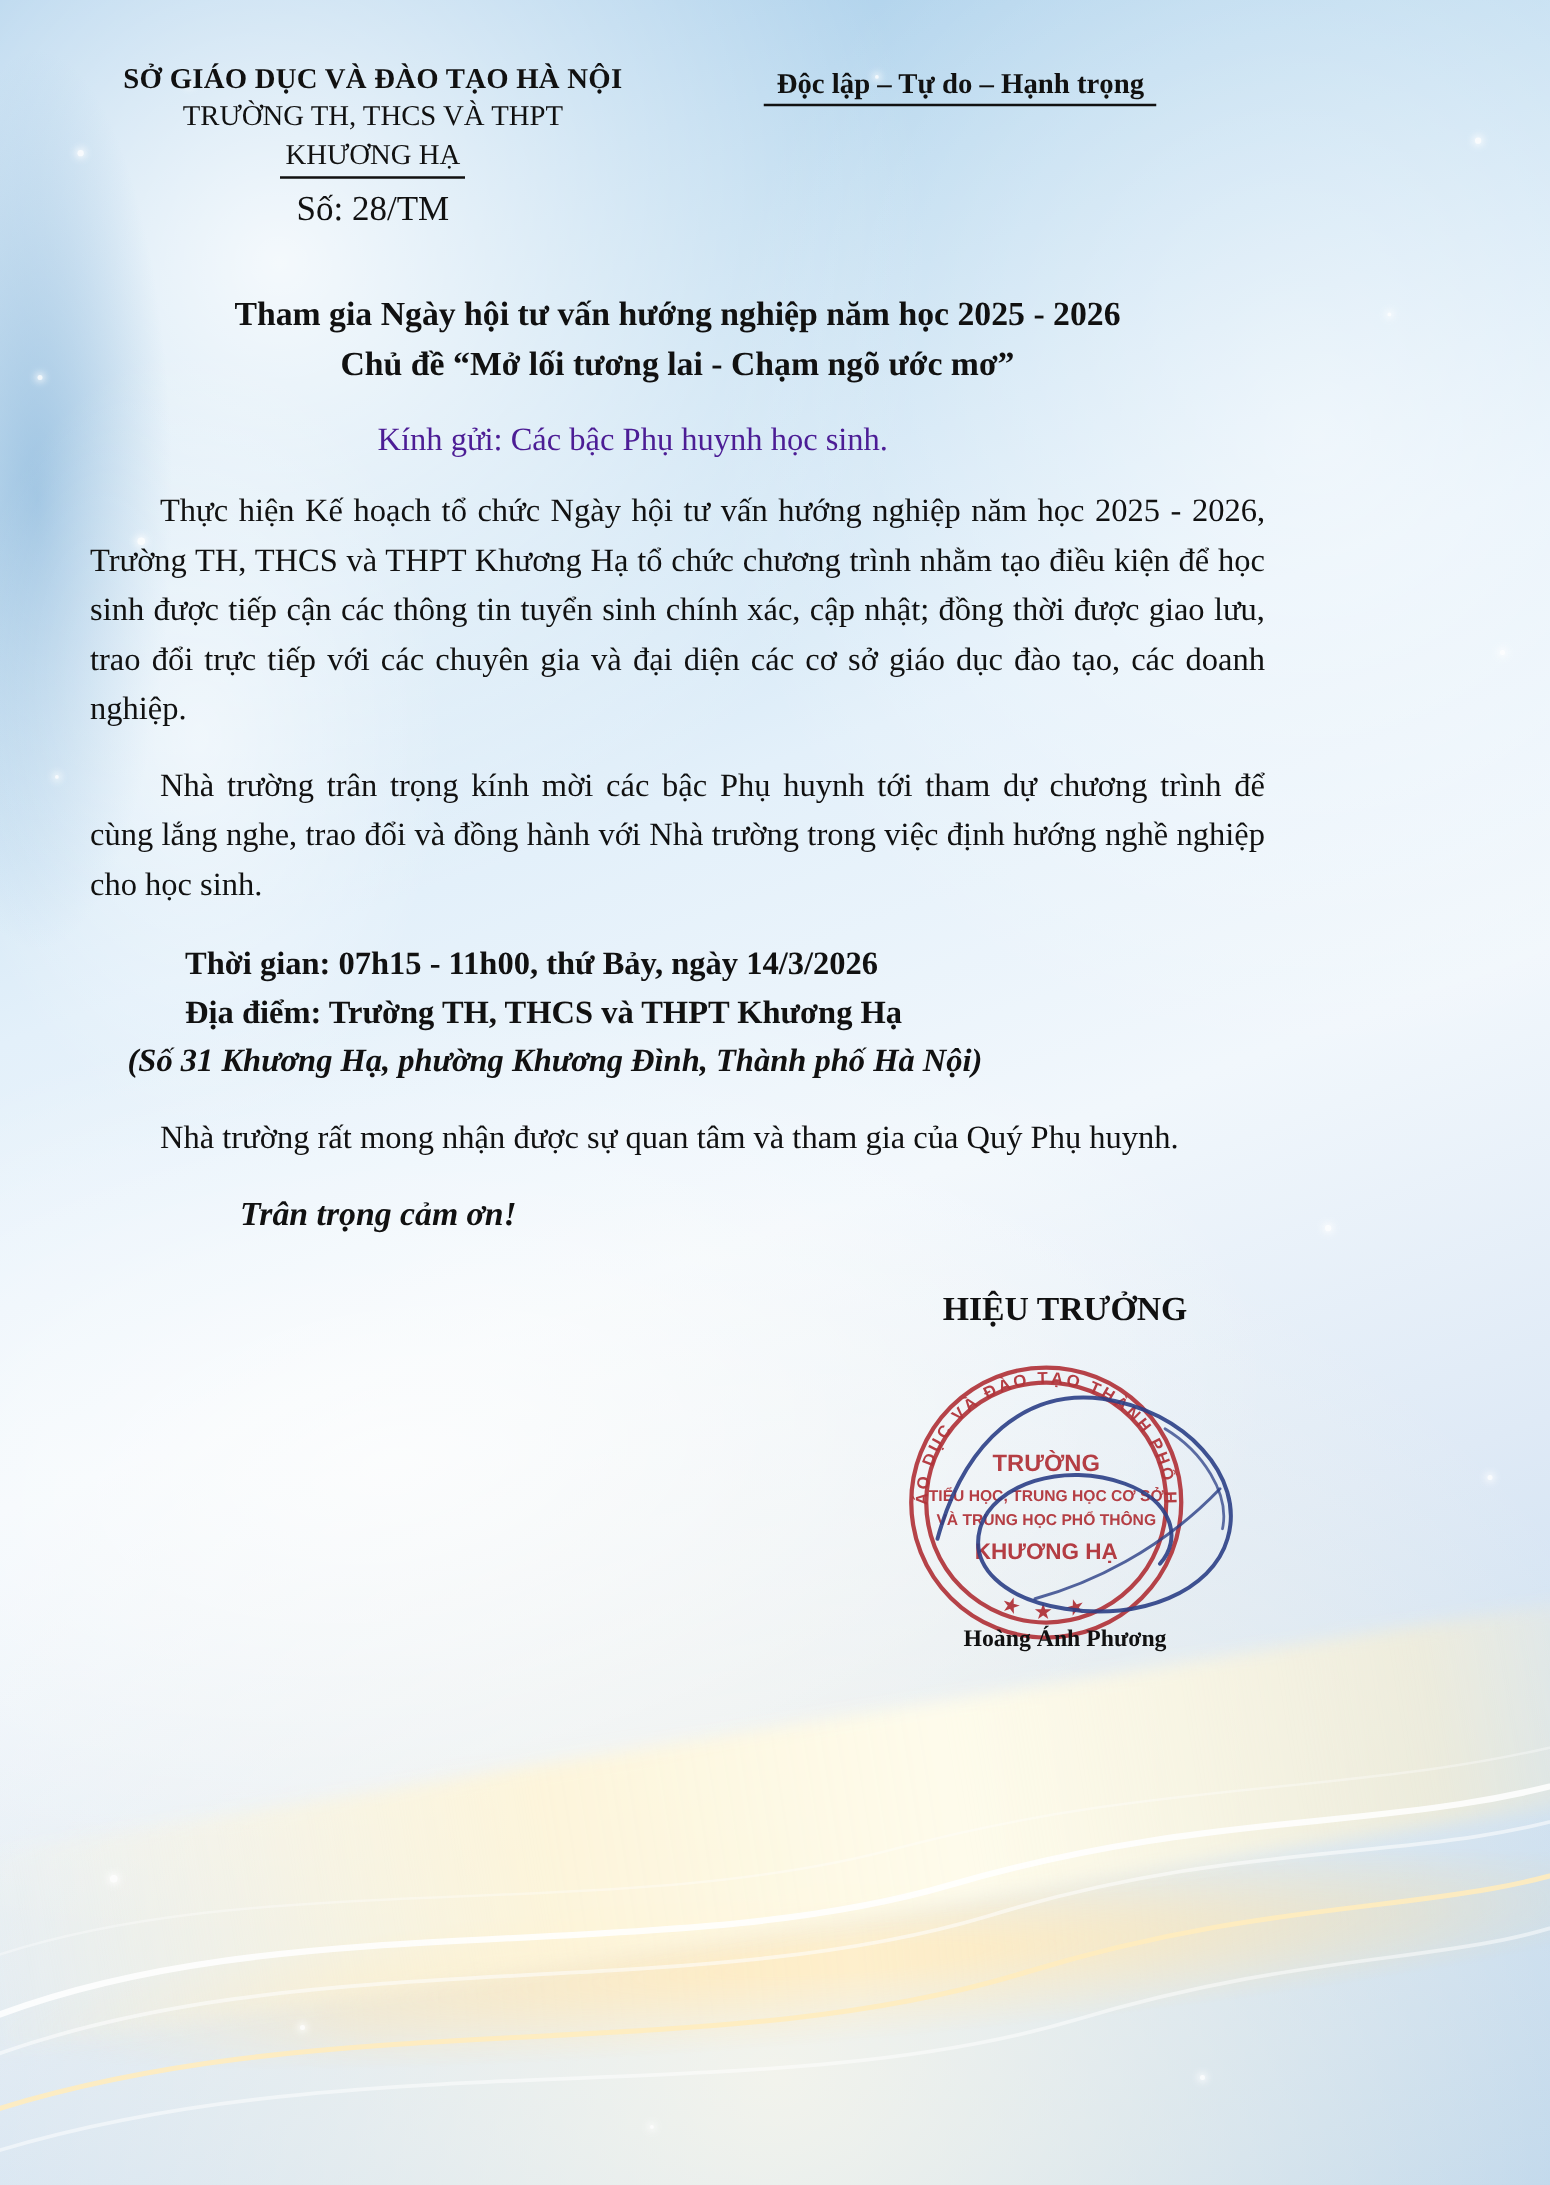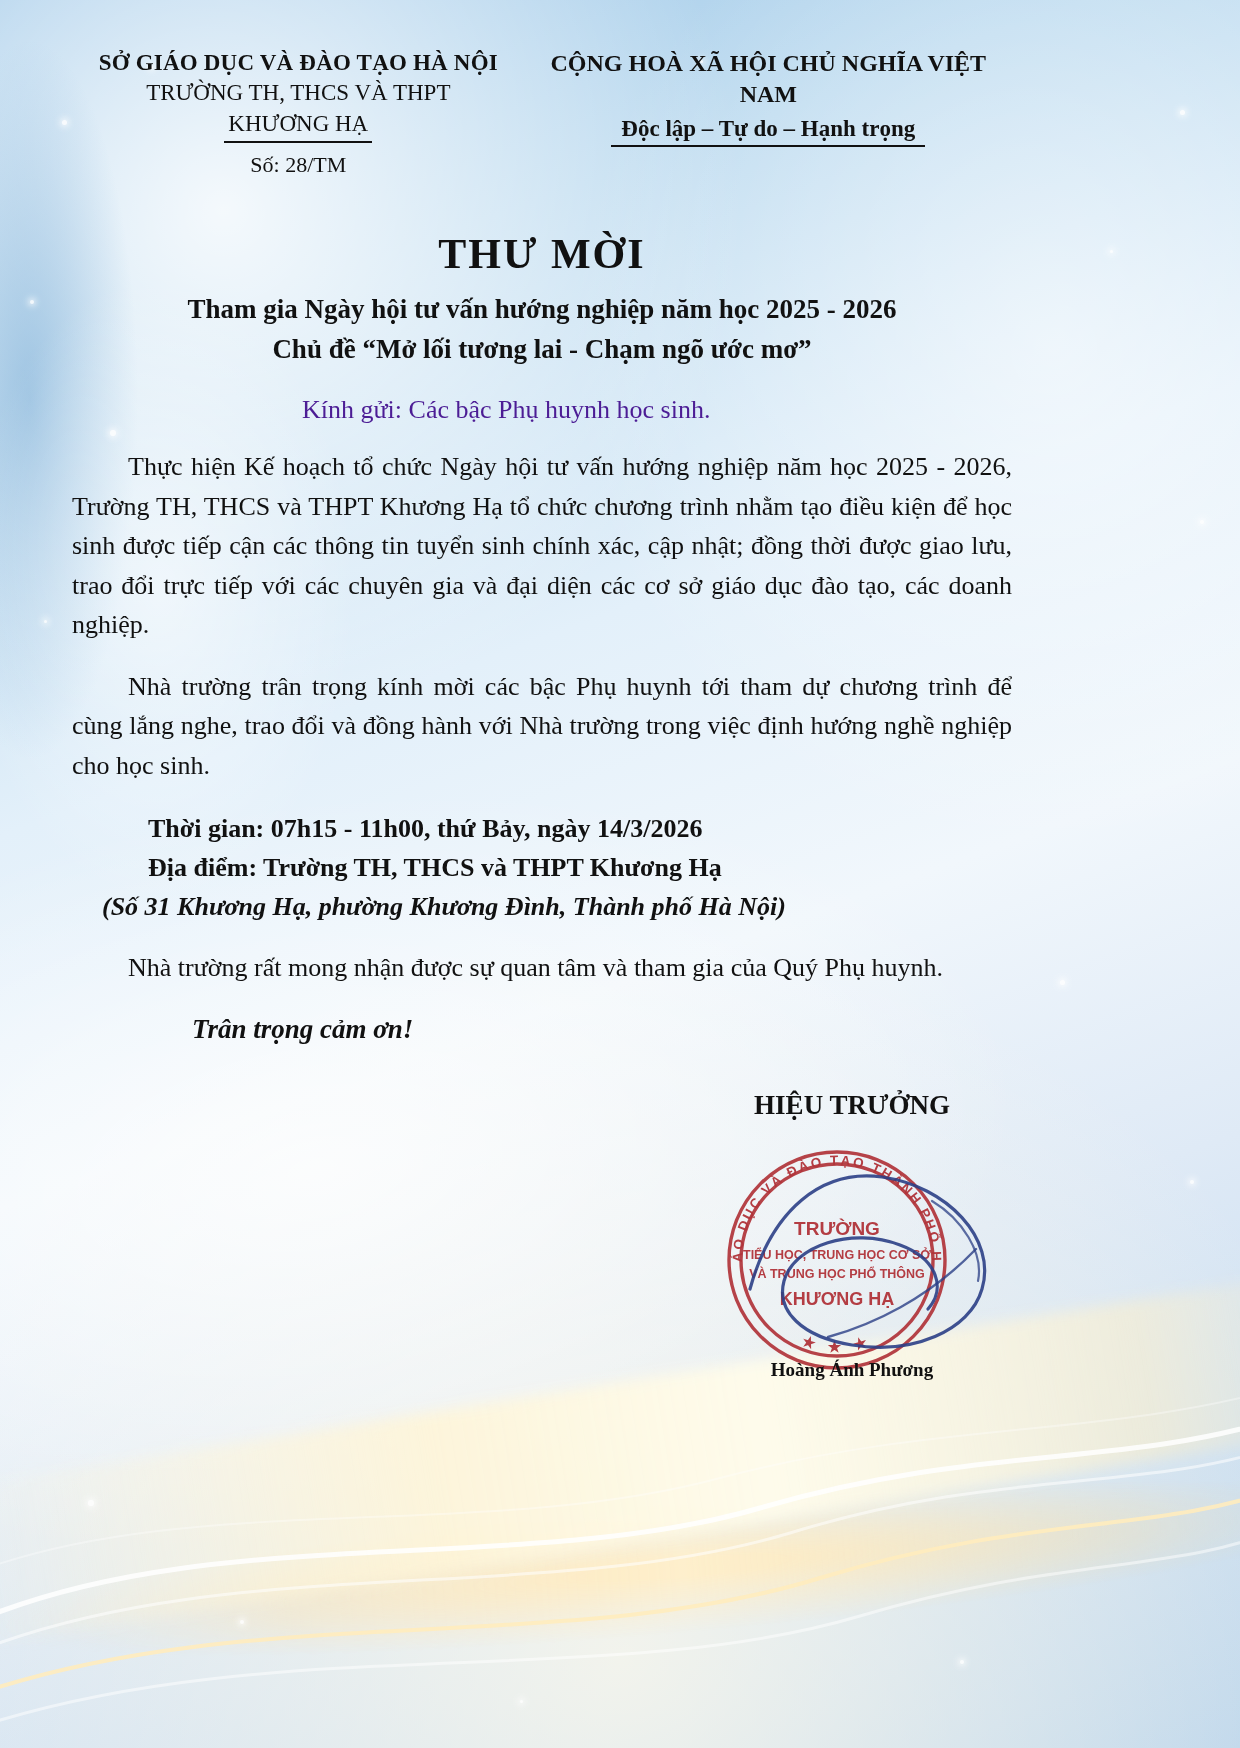--- a/index.html
+++ b/index.html
@@ -137,21 +137,21 @@
     text-transform: uppercase;
     color: #111;
   }
   .underline-block {
     display: inline-block;
     border-bottom: 2px solid #111;
     padding: 0 4px 2px 4px;
   }
   .so-line {
     margin-top: 9px;
-    font-size: 22px;
+    font-size: 28px;
     color: #111;
   }
   .nation {
     font-size: 24px;
     font-weight: bold;
     text-transform: uppercase;
     color: #111;
     line-height: 1.3;
   }
   .motto {
@@ -330,27 +330,25 @@
     <div class="hdr-left">
       <div class="org-line">SỞ GIÁO DỤC VÀ ĐÀO TẠO HÀ NỘI</div>
       <div class="school-name">TRƯỜNG TH, THCS VÀ THPT</div>
       <div class="school-name">
         <span class="underline-block">KHƯƠNG HẠ</span>
       </div>
       <div class="so-line">Số: 28/TM</div>
     </div>
 
     <div class="hdr-right">
-      <div class="nation">CỘNG HOÀ XÃ HỘI CHỦ NGHĨA VIỆT NAM</div>
       <div class="motto">Độc lập – Tự do – Hạnh trọng</div>
     </div>
   </div>
 
   <div class="title-wrap">
-    <div class="title-main">THƯ MỜI</div>
     <div class="title-sub1">Tham gia Ngày hội tư vấn hướng nghiệp năm học 2025 - 2026</div>
     <div class="title-sub2">Chủ đề “Mở lối tương lai - Chạm ngõ ước mơ”</div>
   </div>
 
   <div class="addressee">Kính gửi: Các bậc Phụ huynh học sinh.</div>
 
   <div class="body-p">Thực hiện Kế hoạch tổ chức Ngày hội tư vấn hướng nghiệp năm học 2025 - 2026, Trường TH, THCS và THPT Khương Hạ tổ chức chương trình nhằm tạo điều kiện để học sinh được tiếp cận các thông tin tuyển sinh chính xác, cập nhật; đồng thời được giao lưu, trao đổi trực tiếp với các chuyên gia và đại diện các cơ sở giáo dục đào tạo, các doanh nghiệp.</div>
   <div class="body-p">Nhà trường trân trọng kính mời các bậc Phụ huynh tới tham dự chương trình để cùng lắng nghe, trao đổi và đồng hành với Nhà trường trong việc định hướng nghề nghiệp cho học sinh.</div>
 
   <div class="info-block">

